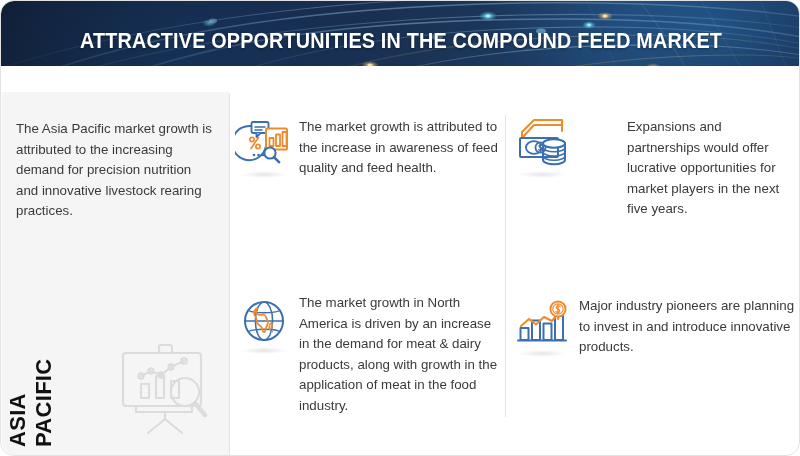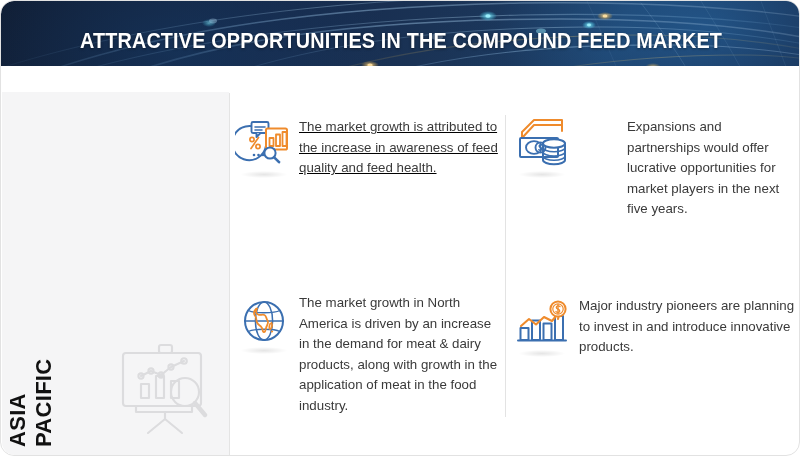--- a/index.html
+++ b/index.html
@@ -136,21 +136,21 @@
   }
   .cell .ico svg { display: block; }
   .cell .txt {
     flex: 1 1 auto;
     color: #3a3a3a;
     font-size: 13.3px;
     line-height: 20.5px;
     padding-top: 1px;
   }
 
-  .cell-a { left: 234px; top: 115px; width: 266px; text-decoration: underline; }
+  .cell-a { left: 234px; top: 115px; width: 266px; }
   .cell-a .txt { padding-left: 6px; }
   .cell-b { left: 512px; top: 115px; width: 282px; gap: 48px; }
   .cell-b .txt { padding-left: 8px; }
   .cell-c { left: 234px; top: 291px; width: 266px; }
   .cell-c .txt { padding-left: 6px; }
   .cell-d { left: 512px; top: 294px; width: 282px; }
   .cell-d .txt { padding-left: 8px; }
 
   .shadow-ellipse {
     position: absolute;
@@ -224,20 +224,21 @@
         <ellipse cx="705" cy="85" rx="2.4" ry="1.5" fill="#9ff2ff" opacity="0.85"></ellipse>
         <ellipse cx="212" cy="20" rx="4" ry="2.4" fill="#bfe9ff" opacity="0.35"></ellipse>
         <ellipse cx="436" cy="36" rx="6" ry="3" fill="#dbeeff" opacity="0.30"></ellipse>
         <ellipse cx="540" cy="30" rx="5" ry="2.6" fill="#9ff2ff" opacity="0.45"></ellipse>
       </g>
     </svg>
     <div class="hdr-title">ATTRACTIVE OPPORTUNITIES IN THE COMPOUND FEED MARKET</div>
   </div>
 
   <div class="left-panel">
+    <div class="left-text">The Asia Pacific market growth is attributed to the increasing demand for precision nutrition and innovative livestock rearing practices.</div>
 
     <div class="region-label">
       <span class="l1">ASIA</span>
       <span class="l2">PACIFIC</span>
     </div>
 
     <svg class="watermark" viewBox="0 0 104 100">
       <g fill="none" stroke="#d8d8da" stroke-width="2.1" stroke-linecap="round" stroke-linejoin="round">
         <rect x="9" y="16" width="78" height="53" rx="3"></rect>
         <rect x="45" y="8" width="13" height="8" rx="2"></rect>

